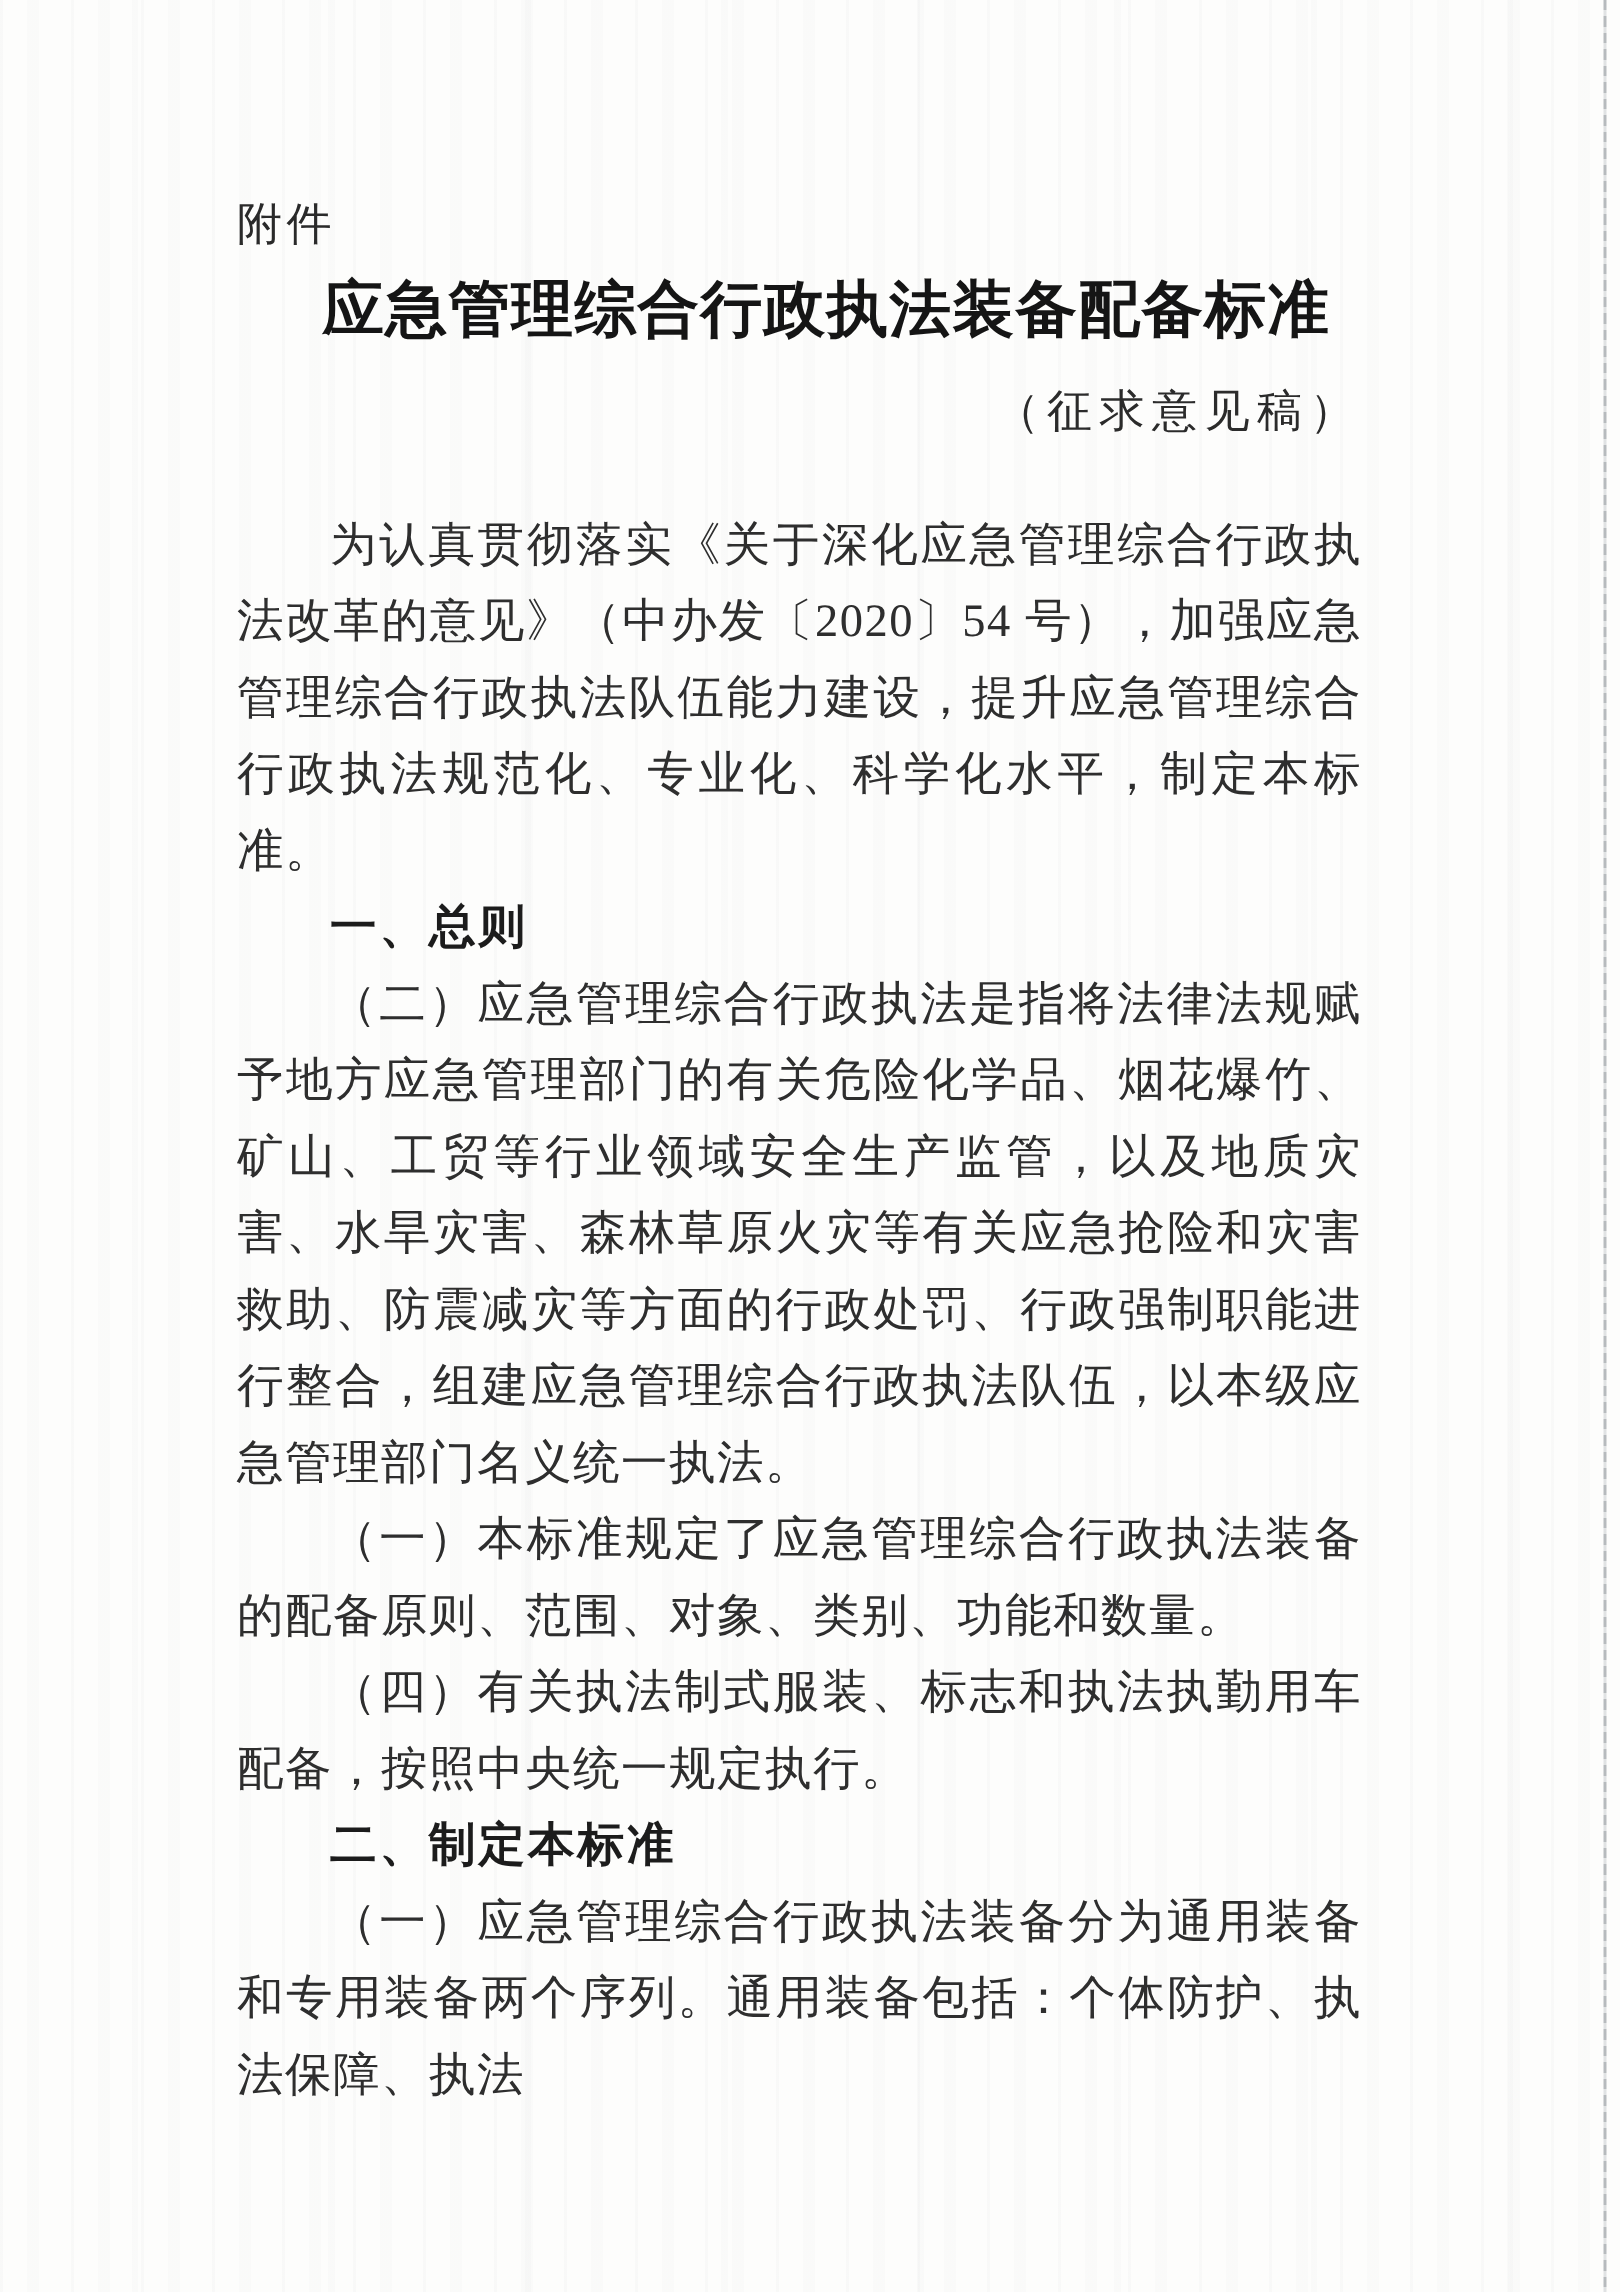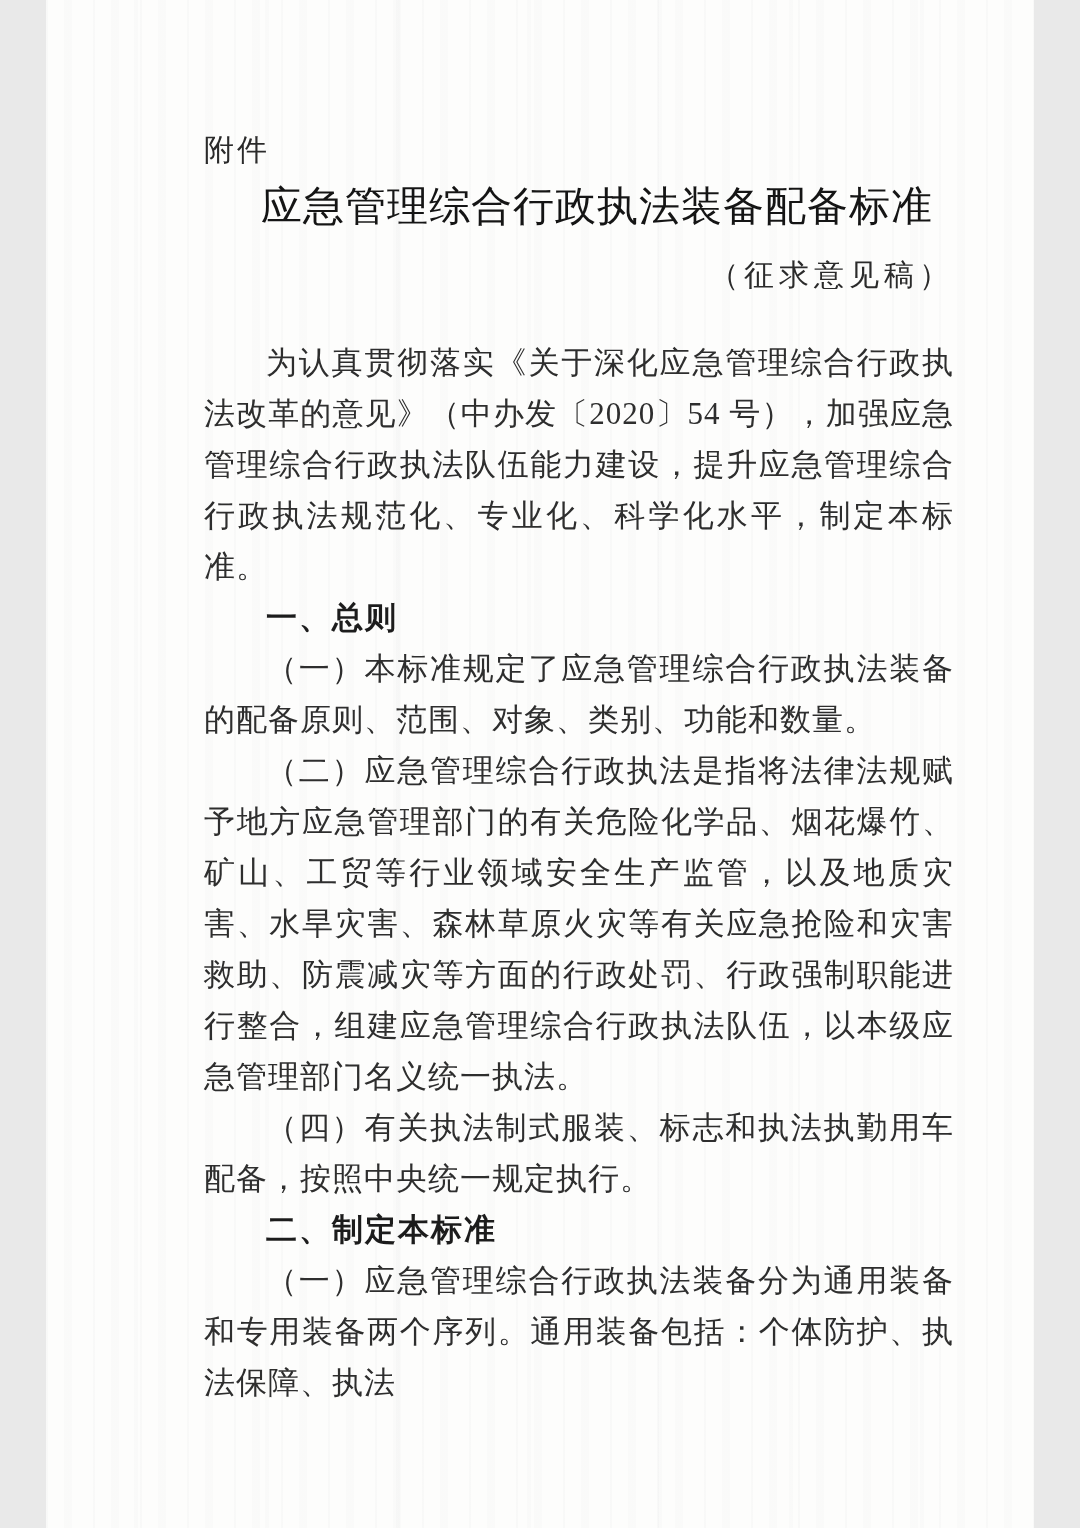--- a/index.html
+++ b/index.html
@@ -2,21 +2,21 @@
 <html lang="zh"><head>
 <meta charset="utf-8">
 <style>
   html, body {
     margin: 0;
     padding: 0;
     background: #e9e9e9;
   }
   .sheet {
     position: relative;
-    width: 988px;
+    width: 1080px;
     height: 1528px;
     margin: 0 auto;
     background-color: #fdfdfc;
     
     background-image:
       repeating-linear-gradient(90deg,
         rgba(60,70,80,0.022) 0px, rgba(60,70,80,0.022) 2px,
         rgba(0,0,0,0) 2px, rgba(0,0,0,0) 18px,
         rgba(60,70,80,0.014) 18px, rgba(60,70,80,0.014) 26px,
         rgba(0,0,0,0) 26px, rgba(0,0,0,0) 47px),
@@ -51,21 +51,21 @@
     line-height: 36px;
     letter-spacing: 3px;
     color: #2a2a2a;
   }
   .doc-title {
     margin-top: 14px;
     padding-left: 36px;
     text-align: center;
     font-size: 41px;
     line-height: 48px;
-    font-weight: 400;
+    font-weight: 700;
     letter-spacing: 1px;
     color: #151515;
     font-family: "Liberation Serif", "DejaVu Serif", serif;
   }
   .doc-subtitle {
     margin-top: 12px;
     text-align: right;
     font-size: 30px;
     line-height: 36px;
     letter-spacing: 5px;
@@ -103,22 +103,22 @@
     <div class="attachment-label">附件</div>
 
     <h1 class="doc-title">应急管理综合行政执法装备配备标准</h1>
 
     <div class="doc-subtitle">（征求意见稿）</div>
 
     <div class="doc-body">
 
     <p class="paragraph">为认真贯彻落实《关于深化应急管理综合行政执法改革的意见》（中办发〔2020〕54 号），加强应急管理综合行政执法队伍能力建设，提升应急管理综合行政执法规范化、专业化、科学化水平，制定本标准。</p>
         <p class="heading">一、总则</p>
+        <p class="paragraph">（二）应急管理综合行政执法是指将法律法规赋予地方应急管理部门的有关危险化学品、烟花爆竹、矿山、工贸等行业领域安全生产监管，以及地质灾害、水旱灾害、森林草原火灾等有关应急抢险和灾害救助、防震减灾等方面的行政处罚、行政强制职能进行整合，组建应急管理综合行政执法队伍，以本级应急管理部门名义统一执法。</p>
         <p class="paragraph">（一）本标准规定了应急管理综合行政执法装备的配备原则、范围、对象、类别、功能和数量。</p>
-        <p class="paragraph">（二）应急管理综合行政执法是指将法律法规赋予地方应急管理部门的有关危险化学品、烟花爆竹、矿山、工贸等行业领域安全生产监管，以及地质灾害、水旱灾害、森林草原火灾等有关应急抢险和灾害救助、防震减灾等方面的行政处罚、行政强制职能进行整合，组建应急管理综合行政执法队伍，以本级应急管理部门名义统一执法。</p>
         <p class="paragraph">（四）有关执法制式服装、标志和执法执勤用车配备，按照中央统一规定执行。</p>
         <p class="heading">二、制定本标准</p>
         <p class="paragraph">（一）应急管理综合行政执法装备分为通用装备和专用装备两个序列。通用装备包括：个体防护、执法保障、执法</p>
       </div>
 
   </div>
 
   <div class="scan-line"></div>
 
 </div>

